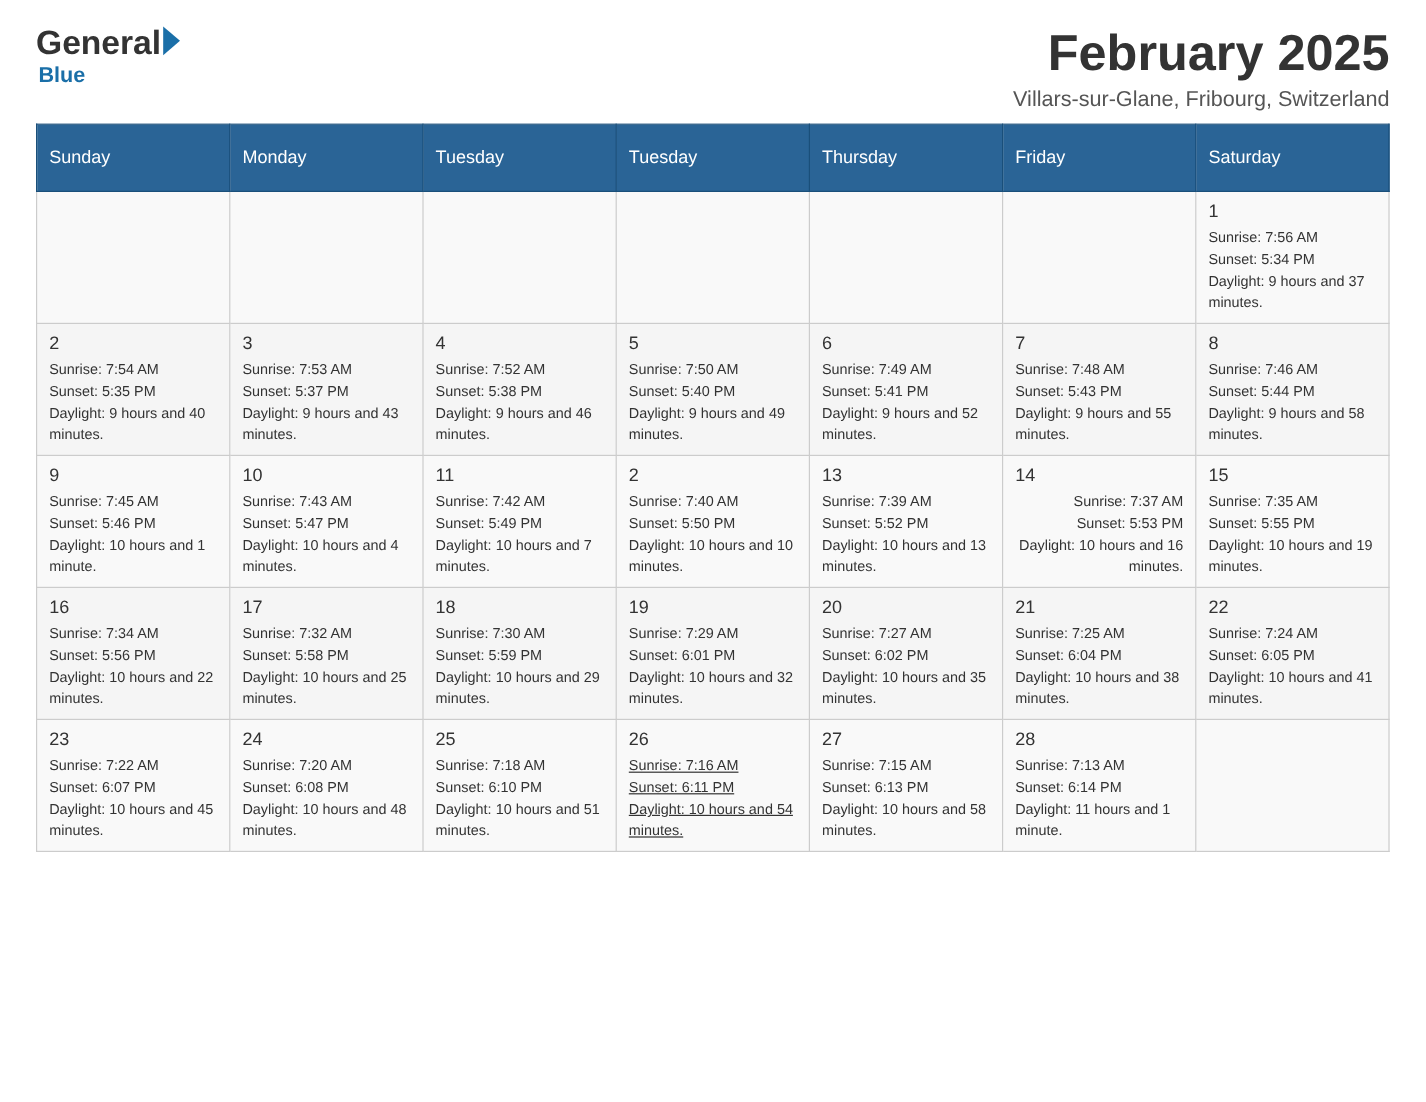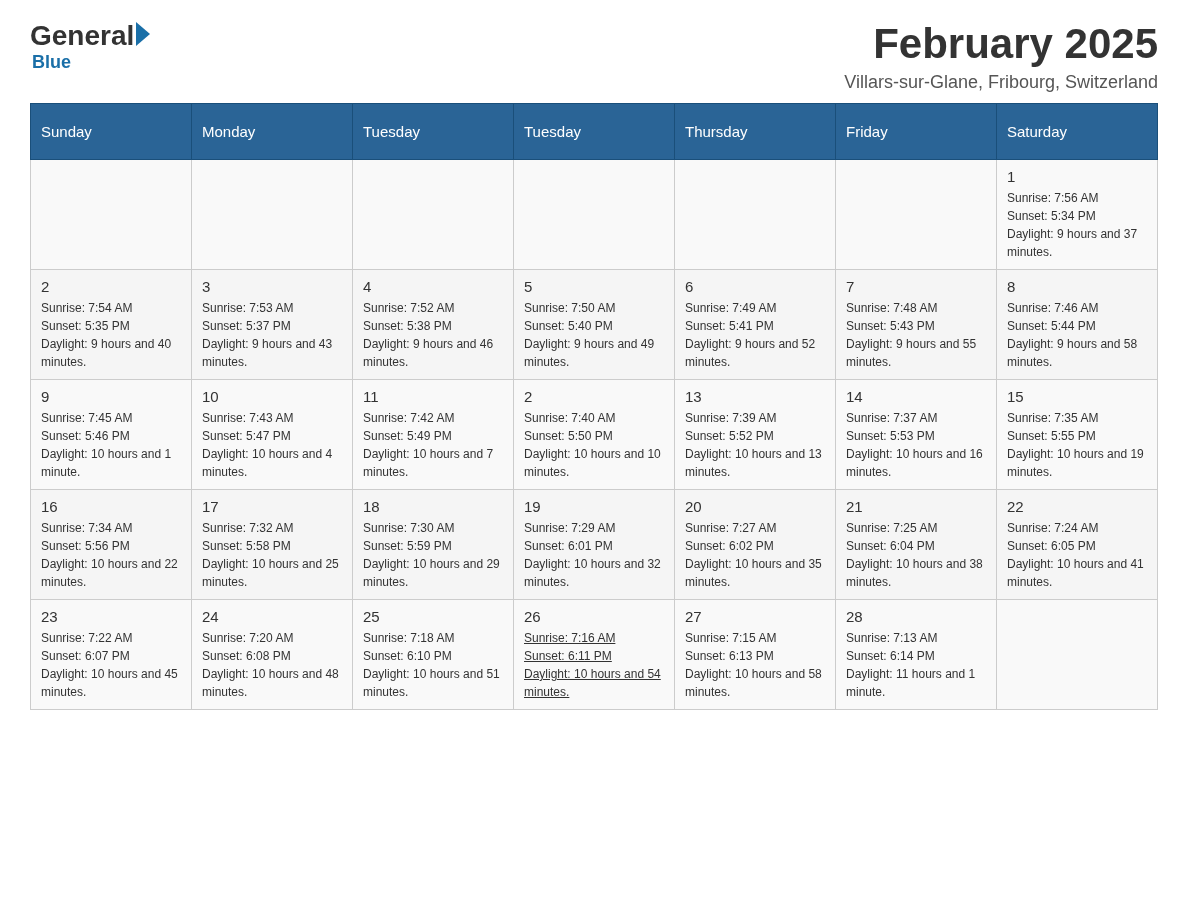--- a/index.html
+++ b/index.html
@@ -222,21 +222,21 @@
 Daylight: 10 hours and 10 minutes.</div>
         </td>
         <td>
           <span class="day-number">13</span>
           <div class="day-info" style="white-space: pre-line;">Sunrise: 7:39 AM
 Sunset: 5:52 PM
 Daylight: 10 hours and 13 minutes.</div>
         </td>
         <td>
           <span class="day-number">14</span>
-          <div class="day-info" style="white-space: pre-line;">Sunrise: 7:37 AM
+          <div class="day-info" style="white-space: pre-line; text-align: right;">Sunrise: 7:37 AM
 Sunset: 5:53 PM
 Daylight: 10 hours and 16 minutes.</div>
         </td>
         <td>
           <span class="day-number">15</span>
           <div class="day-info" style="white-space: pre-line;">Sunrise: 7:35 AM
 Sunset: 5:55 PM
 Daylight: 10 hours and 19 minutes.</div>
         </td>
       </tr>

